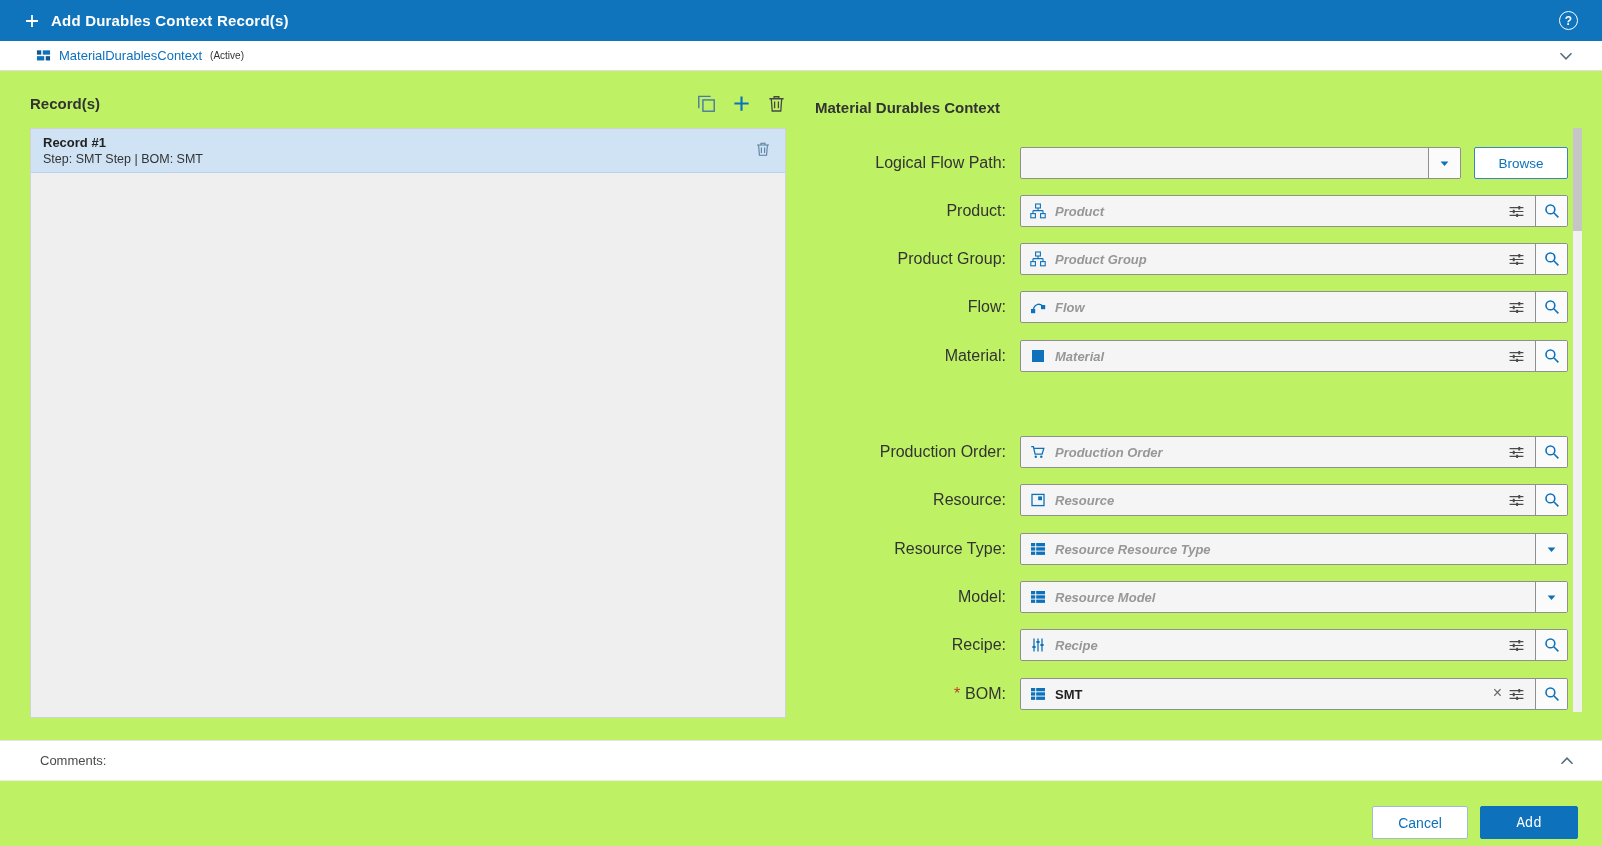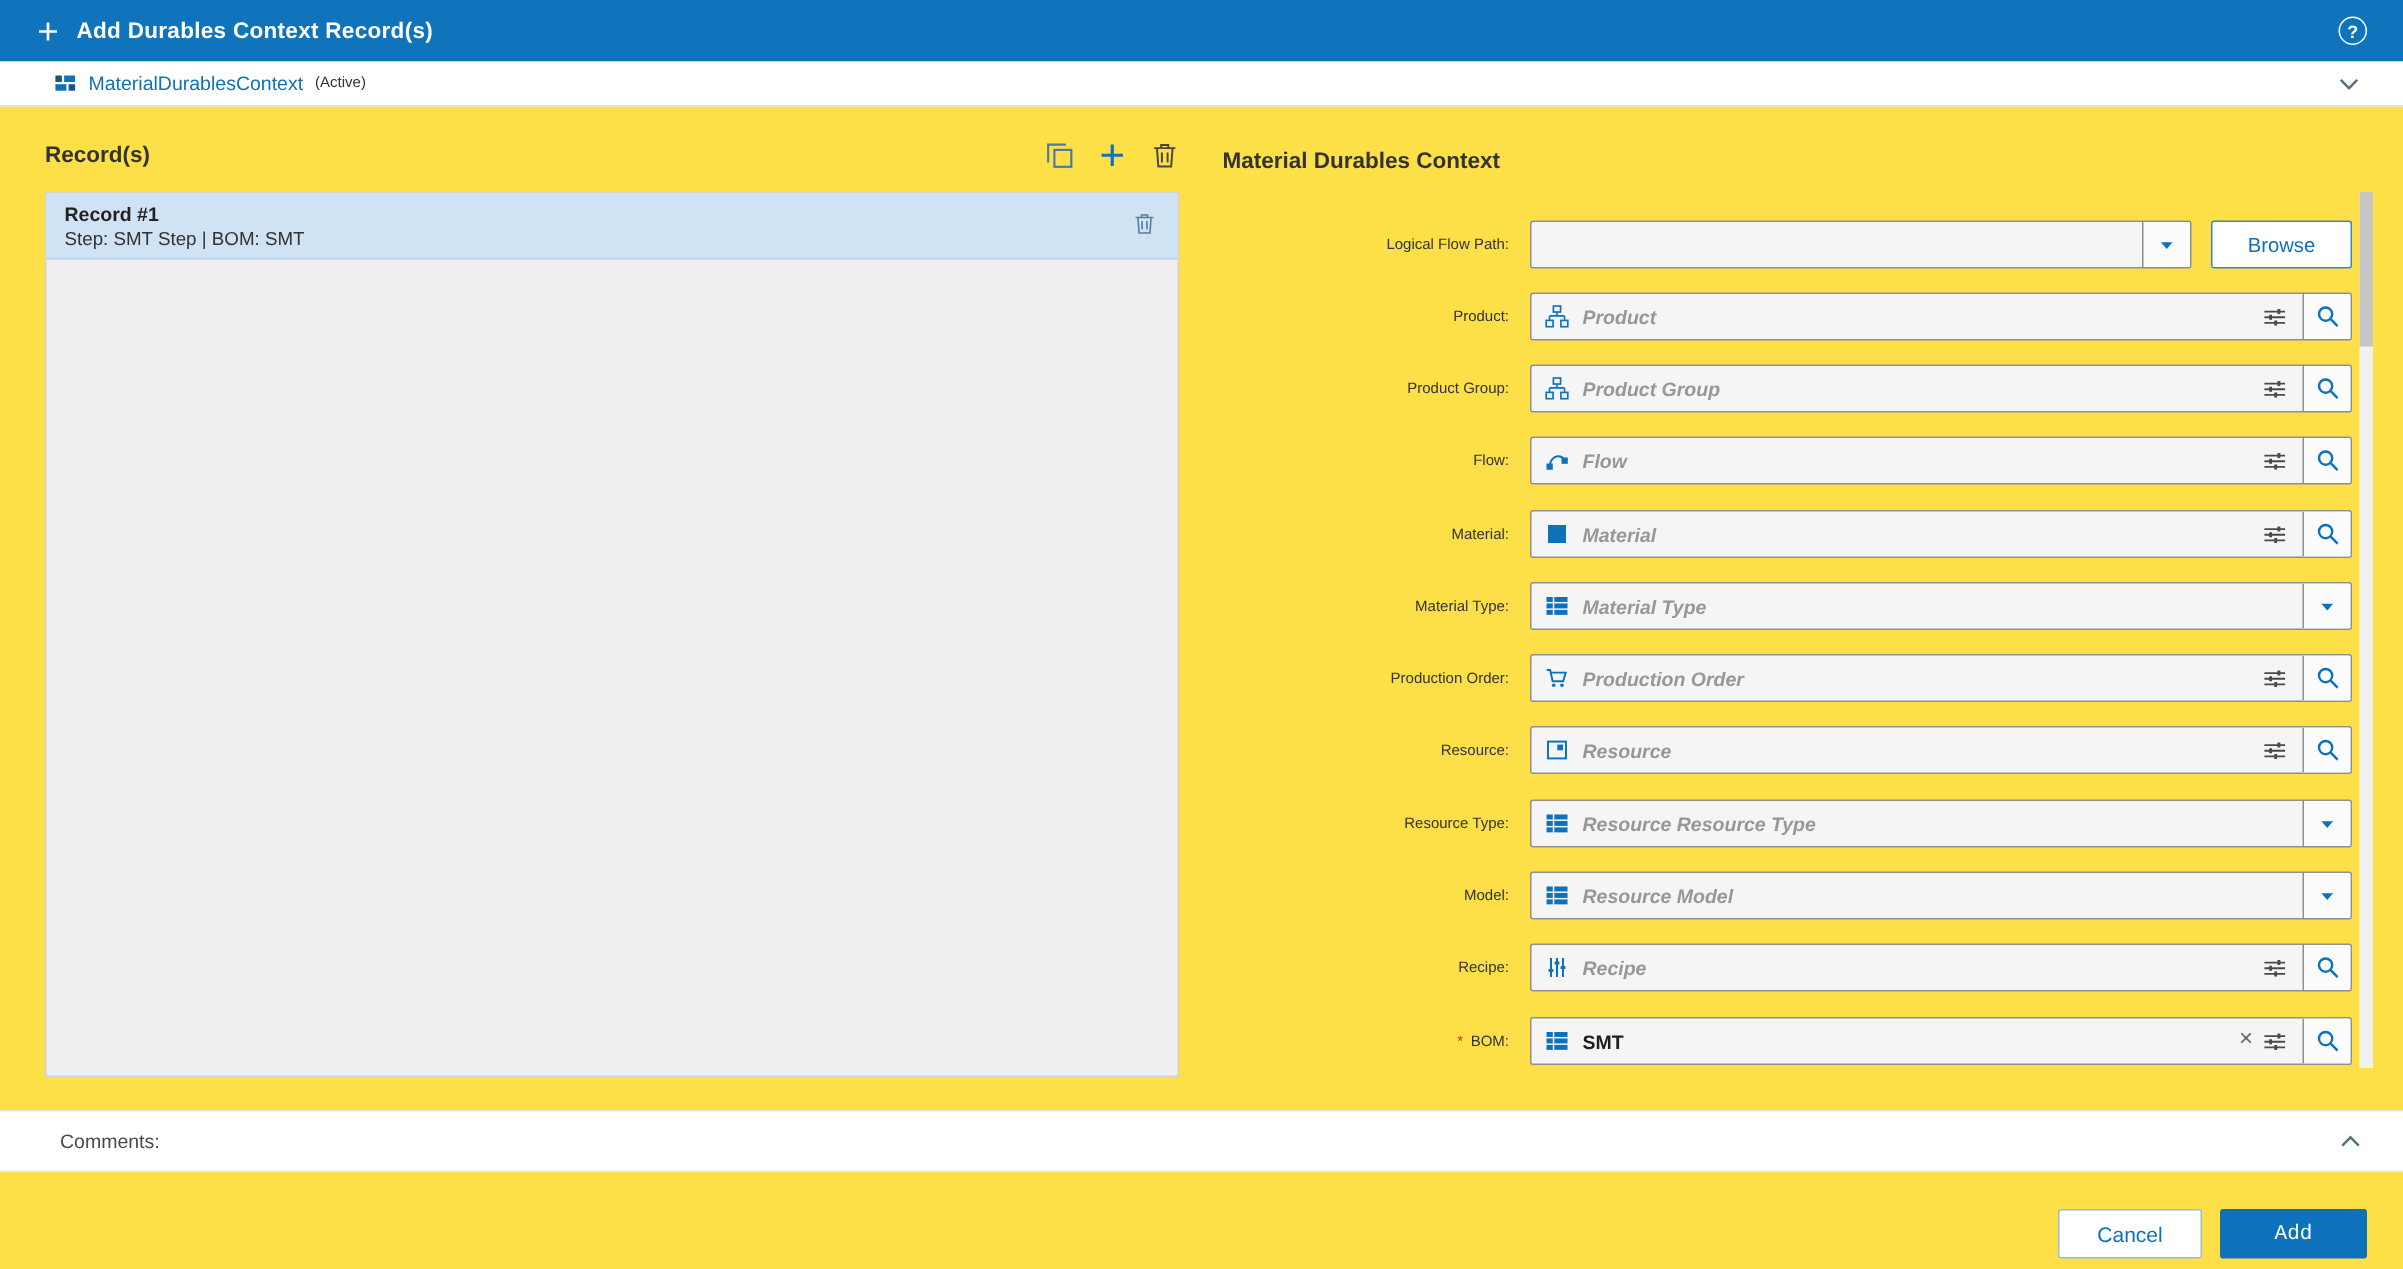--- a/index.html
+++ b/index.html
@@ -2,21 +2,21 @@
 <html><head>
 <meta charset="utf-8">
 <style>
   * { box-sizing: border-box; margin: 0; padding: 0; }
   html,body { background:#fff; }
   .app {
     position: relative;
     width: 1602px;
     height: 846px;
     overflow: hidden;
-    background: #fde047;
+    background: #bef264;
     font-family: "Liberation Sans", sans-serif;
     color: #333;
   }
   
   .titlebar {
     position: absolute; top:0; left:0; width:100%; height:41px;
     background:#1074bc; color:#fff;
     display:flex; align-items:center; padding:0 24px;
   }
   .titlebar .plus { width:16px; height:16px; stroke:#fff; stroke-width:2.2; margin-right:11px; }
@@ -58,21 +58,21 @@
   .record-item .rtitle { font-size:13px; font-weight:700; color:#222; }
   .record-item .rsub { font-size:12.5px; color:#333; margin-top:2px; }
   .record-item .rtrash {
     position:absolute; right:14px; top:12px; width:16px; height:16px; color:#5c7e9e; cursor:pointer;
   }
   
   .form-title { position:absolute; left:815px; top:99px; font-size:15px; font-weight:700; color:#333; }
   .form-row { position:absolute; left:802px; width:766px; height:32px; display:flex; align-items:center; }
   .flabel {
     width:218px; text-align:right; padding-right:14px;
-    font-size:10px; color:#333; flex:0 0 auto; white-space:nowrap;
+    font-size:16px; color:#333; flex:0 0 auto; white-space:nowrap;
   }
   .req { color:#c0392b; margin-right:5px; }
   .field {
     flex:1; height:32px; border:1px solid #8f8f8f; border-radius:2px;
     background:#f5f5f5; display:flex; align-items:center; overflow:hidden; min-width:0;
   }
   .field.combo { flex:0 0 441px; }
   .ficon { width:16px; height:16px; color:#0d71bb; flex:0 0 auto; margin-left:9px; }
   .fin {
     flex:1; min-width:0; border:none; outline:none; background:transparent;
@@ -316,34 +316,20 @@
           <use href="#i-adv"></use>
         </svg>
       <button class="seg">
           <svg class="mag">
             <use href="#i-search"></use>
           </svg>
         </button>
     </div>
   </div>
 
-  <div class="form-row" style="top:388px">
-    <div class="flabel"><span>Material Type:</span></div>
-    <div class="field">
-      <svg class="ficon">
-          <use href="#i-table"></use>
-        </svg>
-      <input class="fin" placeholder="Material Type" style="">
-      <button class="seg">
-          <svg class="car">
-            <use href="#i-caret"></use>
-          </svg>
-        </button>
-    </div>
-  </div>
 
   <div class="form-row" style="top:436px">
     <div class="flabel"><span>Production Order:</span></div>
     <div class="field">
       <svg class="ficon">
           <use href="#i-cart"></use>
         </svg>
       <input class="fin" placeholder="Production Order" style="">
       <svg class="adv">
           <use href="#i-adv"></use>

